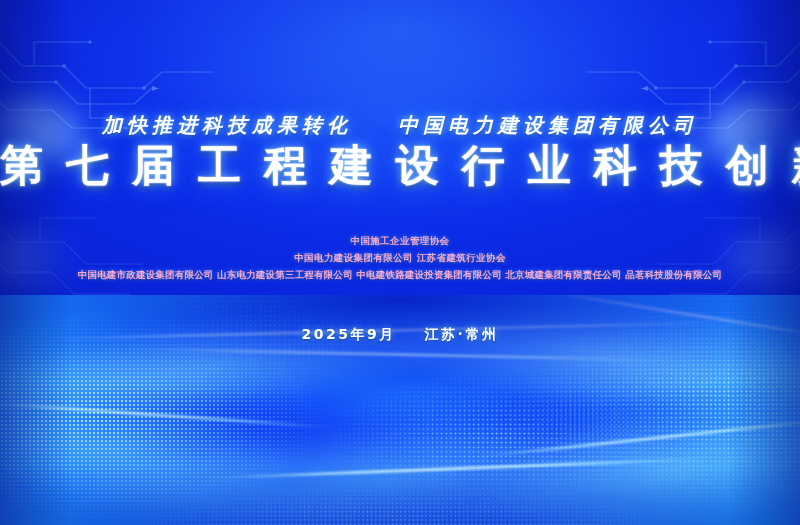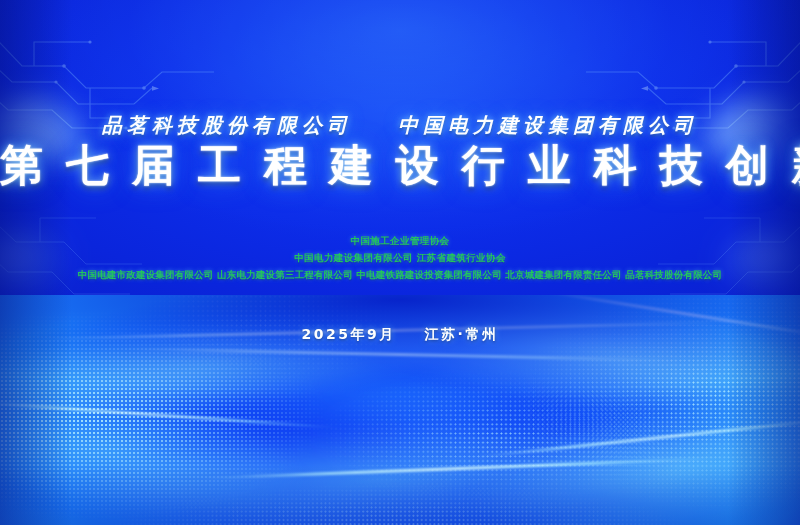--- a/index.html
+++ b/index.html
@@ -148,21 +148,21 @@
       0 0 2px rgba(255,255,255,.9),
       0 0 10px rgba(130,205,255,.95),
       0 0 24px rgba(50,140,255,.8),
       0 3px 5px rgba(0,15,95,.85);
   }
 
   .orgs {
     position: absolute;
     top: 232px;
     left: 0; right: 0;
-    color: #22c55e;
+    color: #f9a8d4;
     text-shadow: 0 0 4px rgba(80,170,255,.8), 0 1px 2px rgba(0,18,100,.8);
   }
   .org-line {
     font-family: "DejaVu Sans", "Liberation Sans", sans-serif;
     font-size: 9px;
     line-height: 17px;
     font-weight: 600;
     white-space: nowrap;
     letter-spacing: .4px;
   }
@@ -279,21 +279,21 @@
 
     <div class="wave-bg2"></div>
   </div>
 
   <div class="side-vignette"></div>
   <div class="bottom-vignette"></div>
 
   <div class="content">
 
     <div class="tagline">
-      <span>品茗科技股份有限公司</span>
+      <span>加快推进科技成果转化</span>
       <span class="gap"></span>
       <span>中国电力建设集团有限公司</span>
     </div>
 
     <div class="headline">第 七 届 工 程 建 设 行 业 科 技 创 新 大 会</div>
 
     <div class="orgs">
       <div class="org-line l1">中国施工企业管理协会</div>
       <div class="org-line l2">中国电力建设集团有限公司  江苏省建筑行业协会</div>
       <div class="org-line l4">中国电建市政建设集团有限公司  山东电力建设第三工程有限公司  中电建铁路建设投资集团有限公司  北京城建集团有限责任公司  品茗科技股份有限公司</div>

